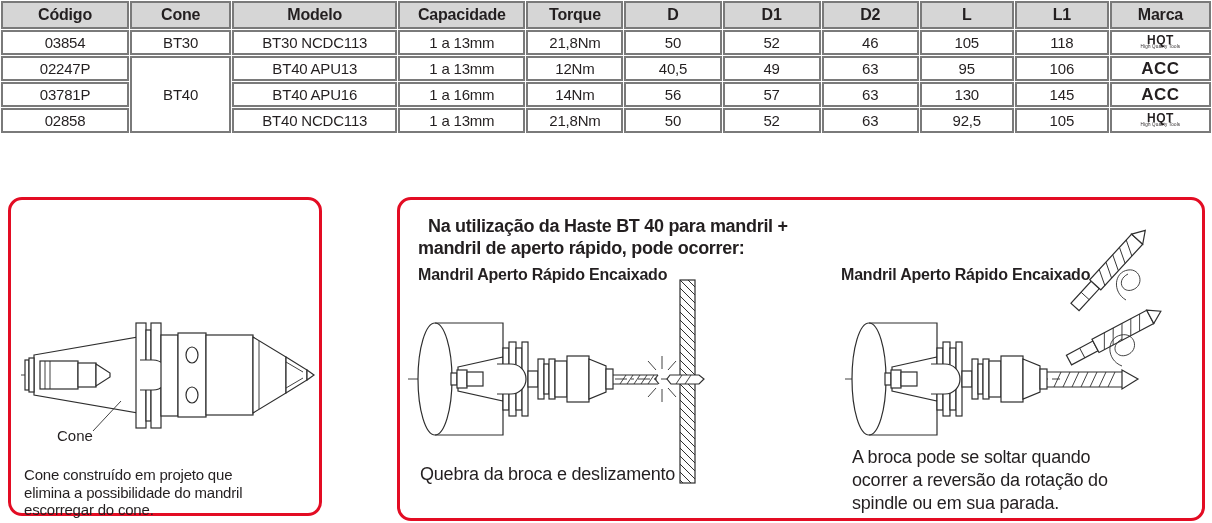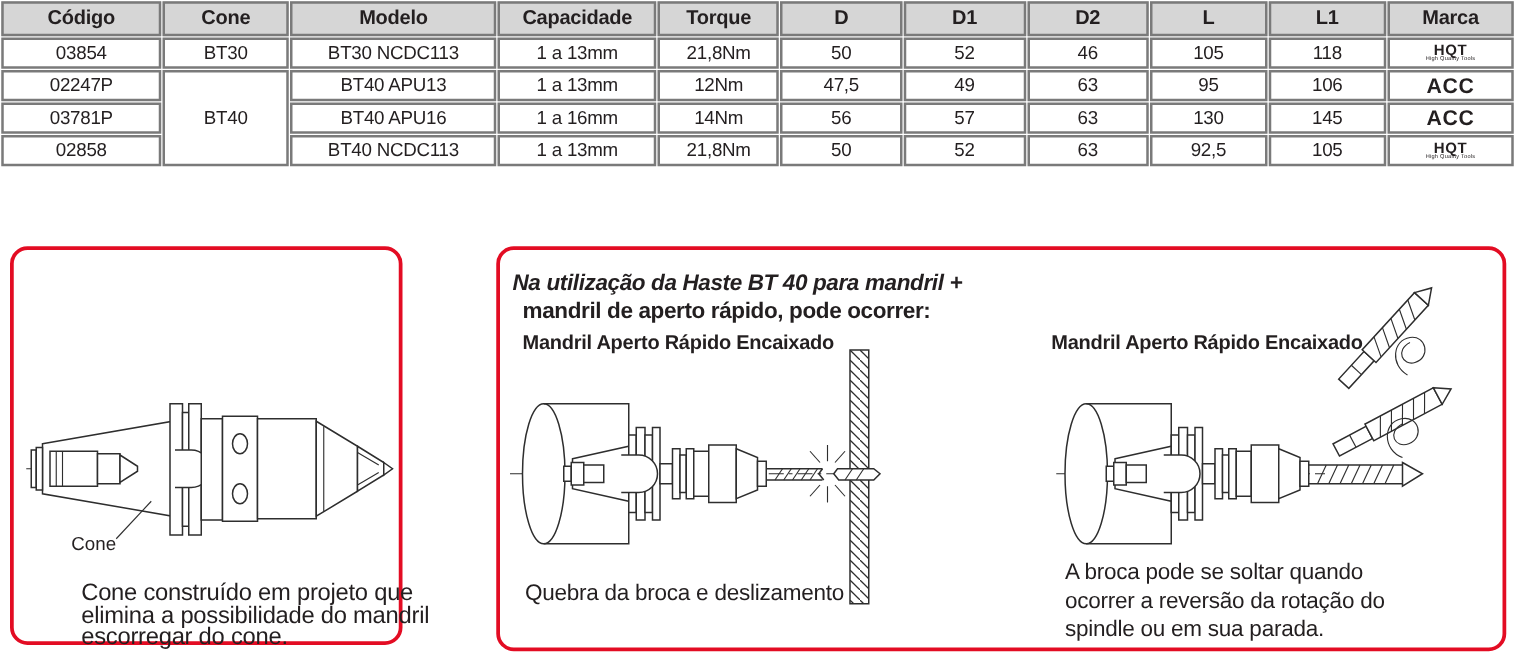--- a/index.html
+++ b/index.html
@@ -34,21 +34,21 @@
     position:absolute;top:197px;background:#fff;
     border:3px solid var(--accent-red);border-radius:14px;box-sizing:border-box;
   }
   .panel-left{left:8px;width:314px;height:319px;}
   .panel-right{left:397px;width:808px;height:324px;}
   .panel .abs{position:absolute;}
   .ttl{font-weight:bold;font-size:18px;letter-spacing:-0.3px;white-space:nowrap;}
   .sublbl{font-weight:bold;font-size:16px;letter-spacing:-0.2px;white-space:nowrap;}
   .cap{font-size:18px;letter-spacing:-0.2px;line-height:23px;white-space:nowrap;}
   .cap span{display:block;}
-  .panel-left .cap{font-size:19px;line-height:17.5px;margin-left:41px;}
+  .panel-left .cap{font-size:15px;line-height:17.5px;}
   .conelbl{font-size:15px;}
   svg{display:block;}
   svg .ln{stroke:#2e2e2e;stroke-width:1.2;fill:none;}
   svg .fw{stroke:#2e2e2e;stroke-width:1.2;fill:#fff;}
   svg .thin{stroke:#2e2e2e;stroke-width:0.9;fill:none;}
 </style>
 </head>
 <body>
 
 <div class="page">
@@ -100,21 +100,21 @@
             <span class="tagline">High Quality Tools</span>
           </span>
         </td>
       </tr>
       <tr>
         <td>02247P</td>
         <td rowspan="3">BT40</td>
         <td>BT40 APU13</td>
         <td>1 a 13mm</td>
         <td>12Nm</td>
-        <td>47,5</td>
+        <td>40,5</td>
         <td>49</td>
         <td>63</td>
         <td>95</td>
         <td>106</td>
         <td><span class="marca-acc">ACC</span></td>
       </tr>
       <tr>
         <td>03781P</td>
         <td>BT40 APU16</td>
         <td>1 a 16mm</td>
@@ -195,21 +195,21 @@
     <div class="abs conelbl" style="left:46px;top:227px;">Cone</div>
 
     <div class="abs cap" style="left:13px;top:266px;">
       <span>Cone construído em projeto que</span>
       <span>elimina a possibilidade do mandril</span>
       <span>escorregar do cone.</span>
     </div>
   </div>
 
   <div class="panel panel-right">
-    <div class="abs ttl" style="left:10px;top:16px;font-style:italic;">Na utilização da Haste BT 40 para mandril +</div>
+    <div class="abs ttl" style="left:28px;top:16px;">Na utilização da Haste BT 40 para mandril +</div>
     <div class="abs ttl" style="left:18px;top:38px;">mandril de aperto rápido, pode ocorrer:</div>
 
     <div class="abs sublbl" style="left:18px;top:66px;">Mandril Aperto Rápido Encaixado</div>
     <div class="abs sublbl" style="left:441px;top:66px;">Mandril Aperto Rápido Encaixado</div>
 
     <svg class="abs" style="left:0;top:0;" width="802" height="318" viewBox="0 0 802 318">
       <defs>
         <pattern id="hatch" width="8" height="8" patternUnits="userSpaceOnUse">
           <path d="M0,0 L8,8" stroke="#2e2e2e" stroke-width="1" fill="none"></path>
         </pattern>

